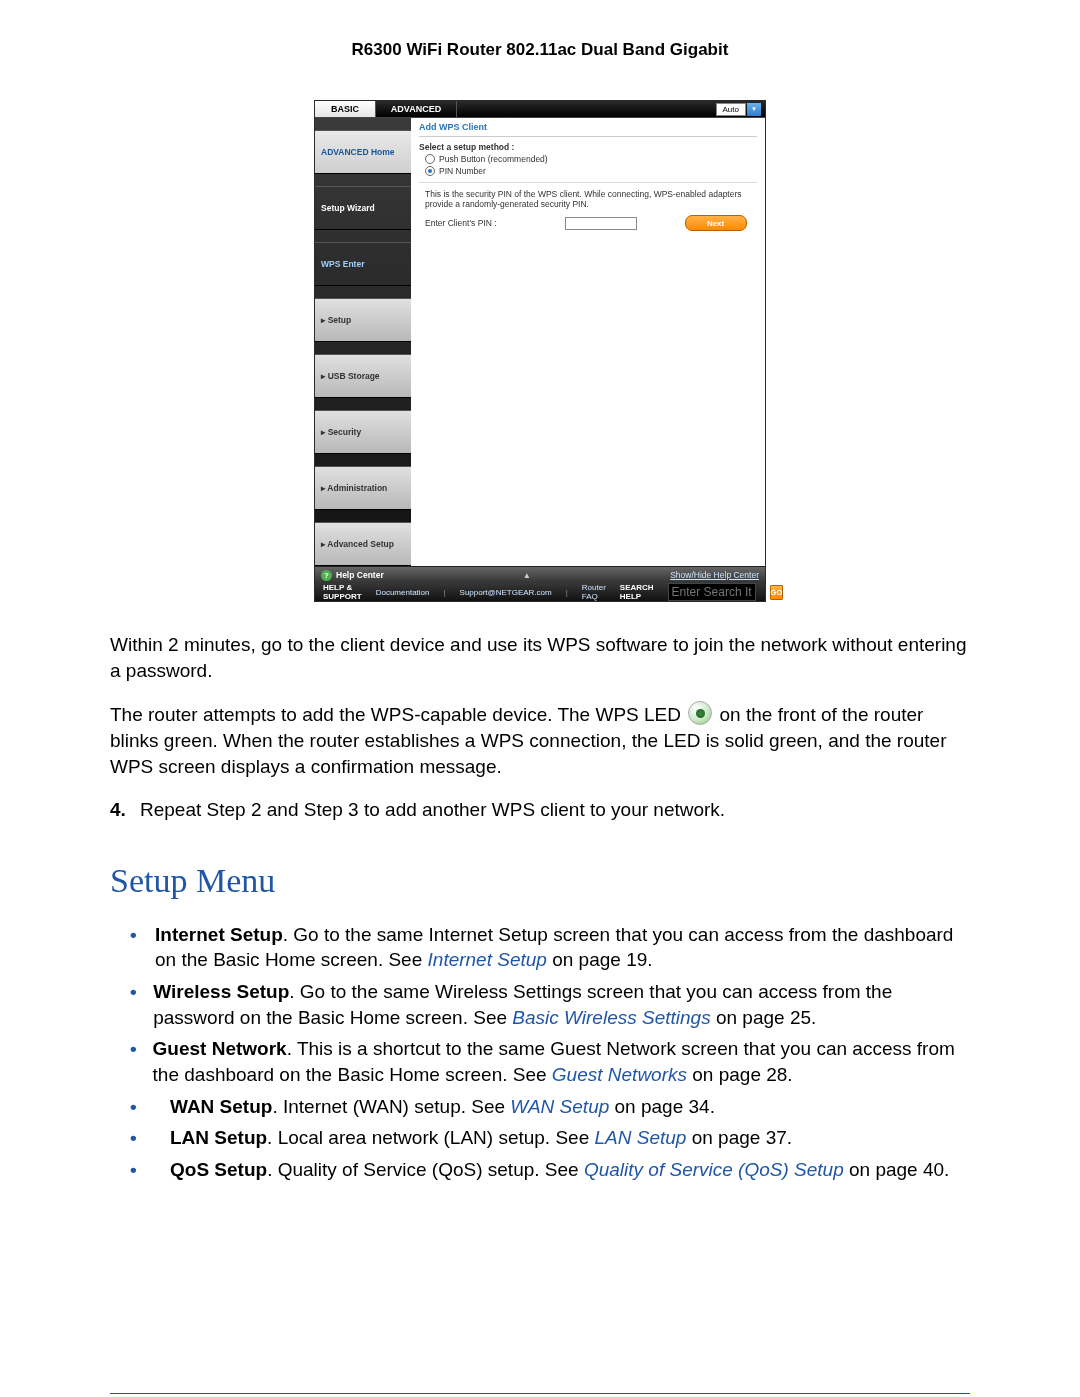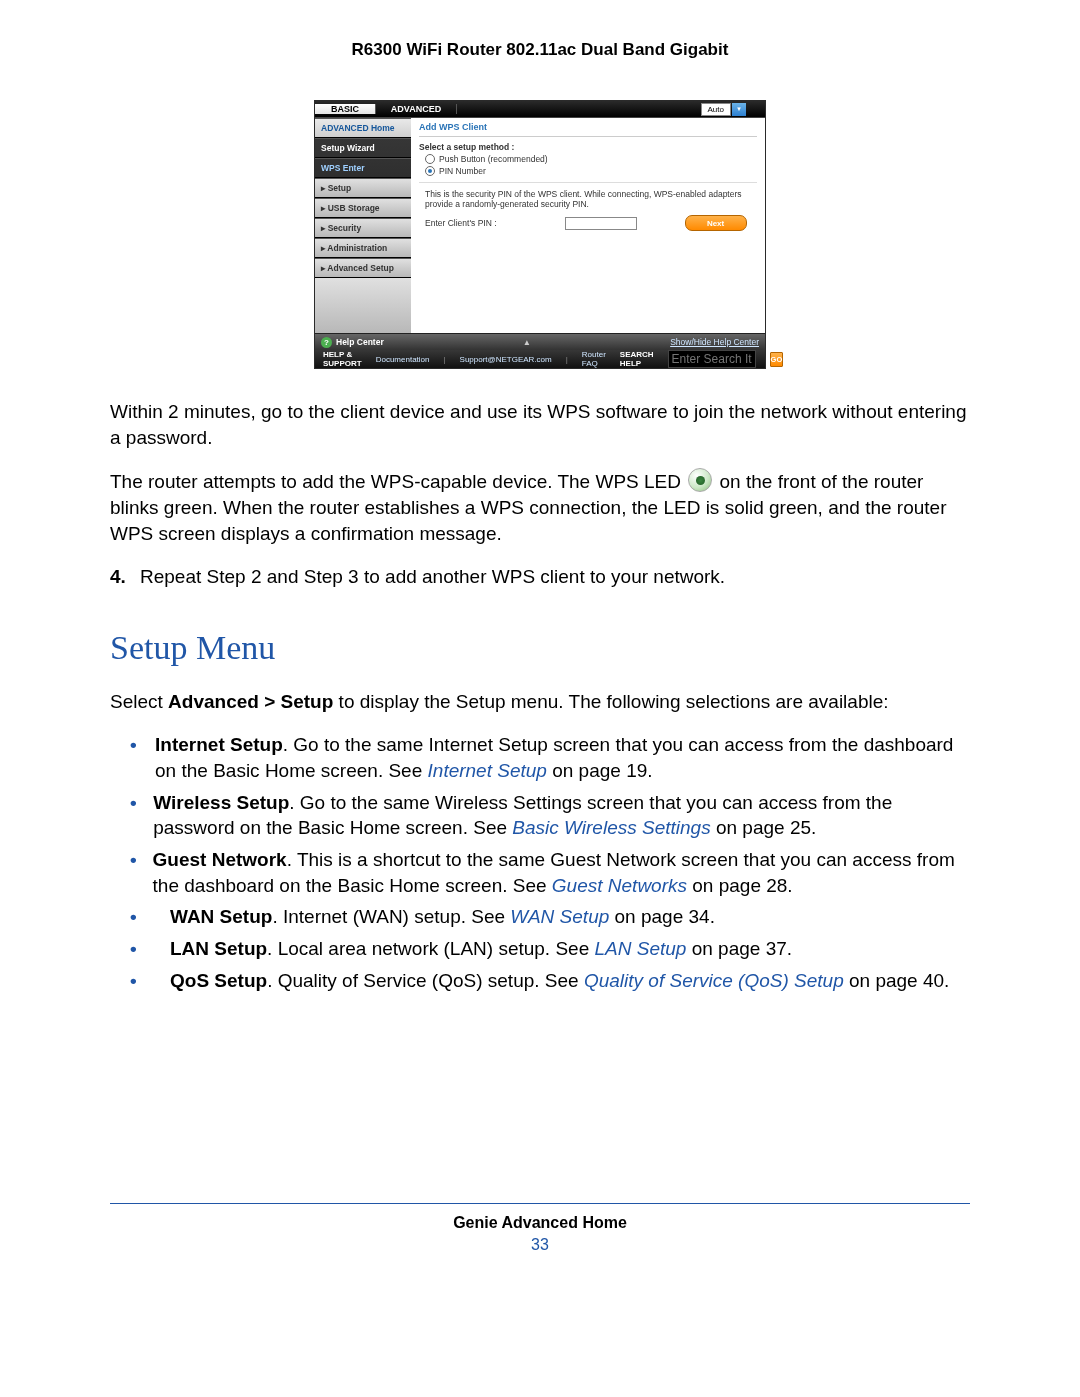--- a/index.html
+++ b/index.html
@@ -25,38 +25,37 @@
     width: 450px;
     margin: 0 auto 30px auto;
     border: 1px solid #2a2a2a;
     font-size: 9px;
     background: #f4f4f4;
   }
   .tabs {
     display: flex;
     height: 16px;
     background: linear-gradient(#2a2a2a,#000);
-    align-items: center;
   }
   .tab {
     display: flex; align-items: center; justify-content: center;
     border-right: 1px solid #555;
   }
   .tab.basic { width: 60px; background: linear-gradient(#fff,#e6e6e6); color:#000; font-weight:bold; }
   .tab.advanced { width: 80px; color:#fff; font-weight:bold; }
   .tab-spacer { flex:1; }
-  .tab-right { display:flex; align-items:center; padding-right:19px; }
+  .tab-right { display:flex; align-items:center; padding-right:4px; }
   .auto-box { background:#fff; color:#000; font-size:8px; padding:0 6px; height:11px; display:flex; align-items:center; border:1px solid #888; }
   .select-btn { width:14px; height:13px; background:linear-gradient(#6bb3e8,#2c7fd0); display:flex; align-items:center; justify-content:center; color:#fff; font-size:7px; margin-left:1px; }
   .ui-body { display:flex; min-height:215px; background:#fff; border-top:1px solid #444; }
   .sidebar { width:96px; background:linear-gradient(#3a3a3a,#111); display:flex; flex-direction:column; }
   .sidebar .item {
     color:#fff; font-size:8.5px; font-weight:bold;
-    padding:4px 6px;
-    border-top:1px solid #555; border-bottom:1px solid #000;
+    padding:16px 6px;
+    border-top:1px solid #555; border-bottom:1px solid #000;margin-top:12px;
   }
   .sidebar .item.active-row { background:linear-gradient(#e9e9e9,#cfcfcf); color:#16579b; font-weight:bold; }
   .sidebar .item.light { background:linear-gradient(#e0e0e0,#b8b8b8); color:#333; }
   .content { flex:1; padding:4px 8px 8px 8px; font-size:8.5px; color:#333; position:relative; }
   .content .title { color:#2a74b7; font-weight:bold; font-size:9px; margin-bottom:4px; }
   .content .hr { border-top:1px solid #ccc; margin:4px 0 5px 0; }
   .radio-row { display:flex; align-items:center; gap:4px; margin:2px 0 2px 6px; }
   .radio { width:8px; height:8px; border:1px solid #666; border-radius:50%; display:flex; align-items:center; justify-content:center; }
   .radio.checked::after { content:""; width:4px; height:4px; background:#2a74b7; border-radius:50%; }
   .small-sep { border-top:1px solid #ddd; margin:6px 0; }
@@ -190,23 +189,20 @@
       <span>The router attempts to add the WPS-capable device. The WPS LED </span><span class="wps-icon"></span><span> on the front of the router blinks green. When the router establishes a WPS connection, the LED is solid green, and the router WPS screen displays a confirmation message.</span>
     </p>
 
     <div class="list-row">
       <div class="list-num">4.</div>
       <div>Repeat Step 2 and Step 3 to add another WPS client to your network.</div>
     </div>
 
     <div class="h2">Setup Menu</div>
 
-    <p style="margin-left:0;">
-      <span>Select </span><span class="bold">Advanced &gt; Setup</span><span> to display the Setup menu. The following selections are available:</span>
-    </p>
 
     <div class="list-row">
       <div class="bullet">•</div>
       <div><span class="bold">Internet Setup</span><span>. Go to the same Internet Setup screen that you can access from the dashboard on the Basic Home screen. See </span><span class="link">Internet Setup</span><span> on page 19.</span></div>
     </div>
     <div class="list-row">
       <div class="bullet">•</div>
       <div><span class="bold">Wireless Setup</span><span>. Go to the same Wireless Settings screen that you can access from the password on the Basic Home screen. See </span><span class="link">Basic Wireless Settings</span><span> on page 25.</span></div>
     </div>
     <div class="list-row">

